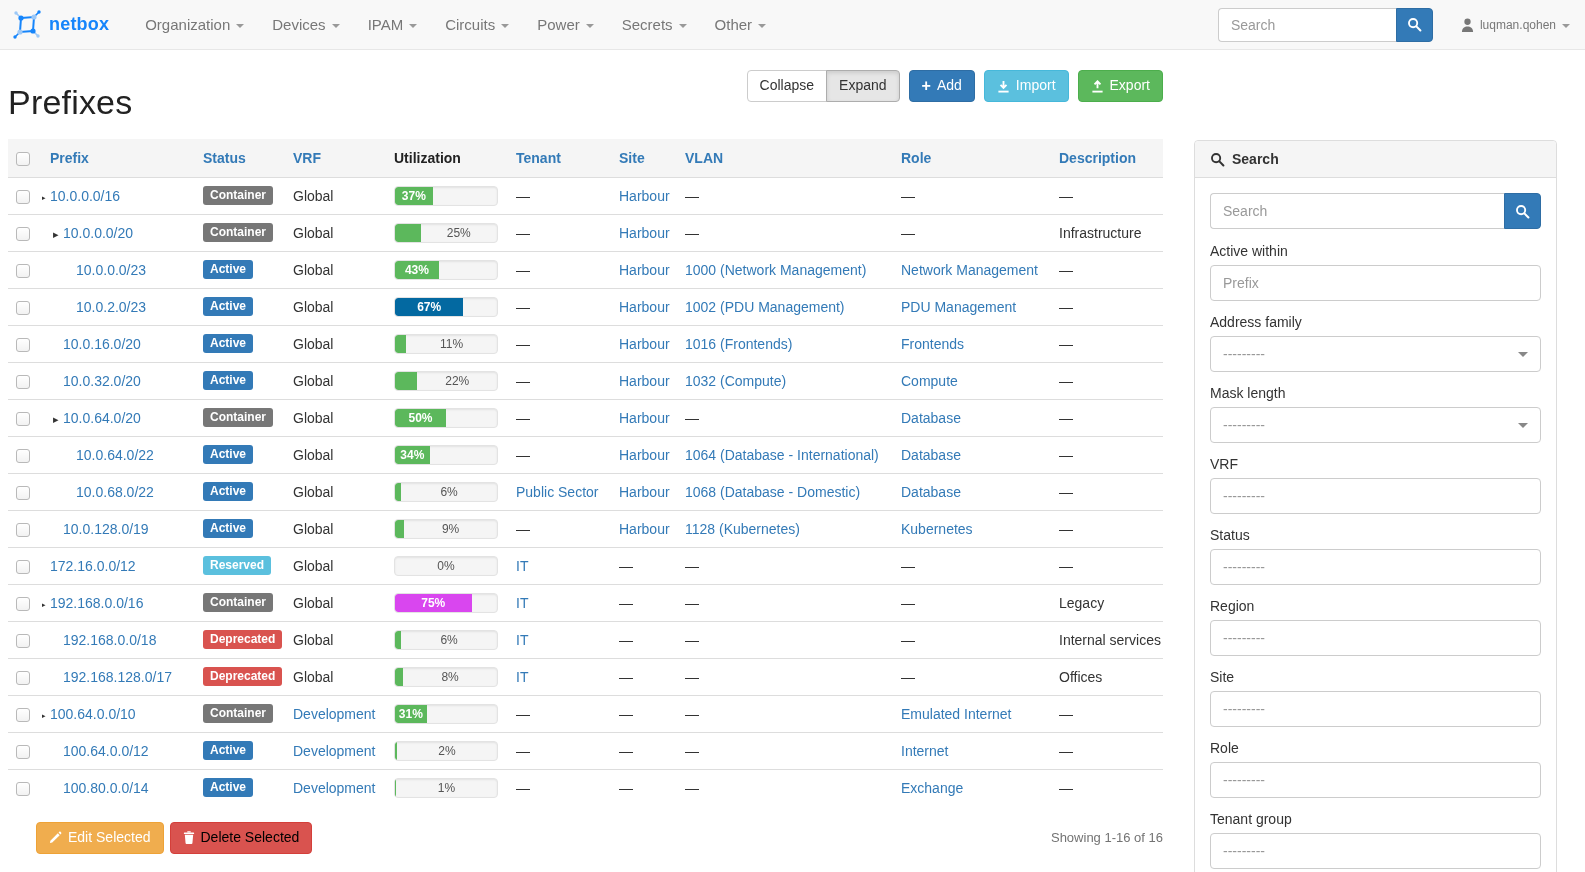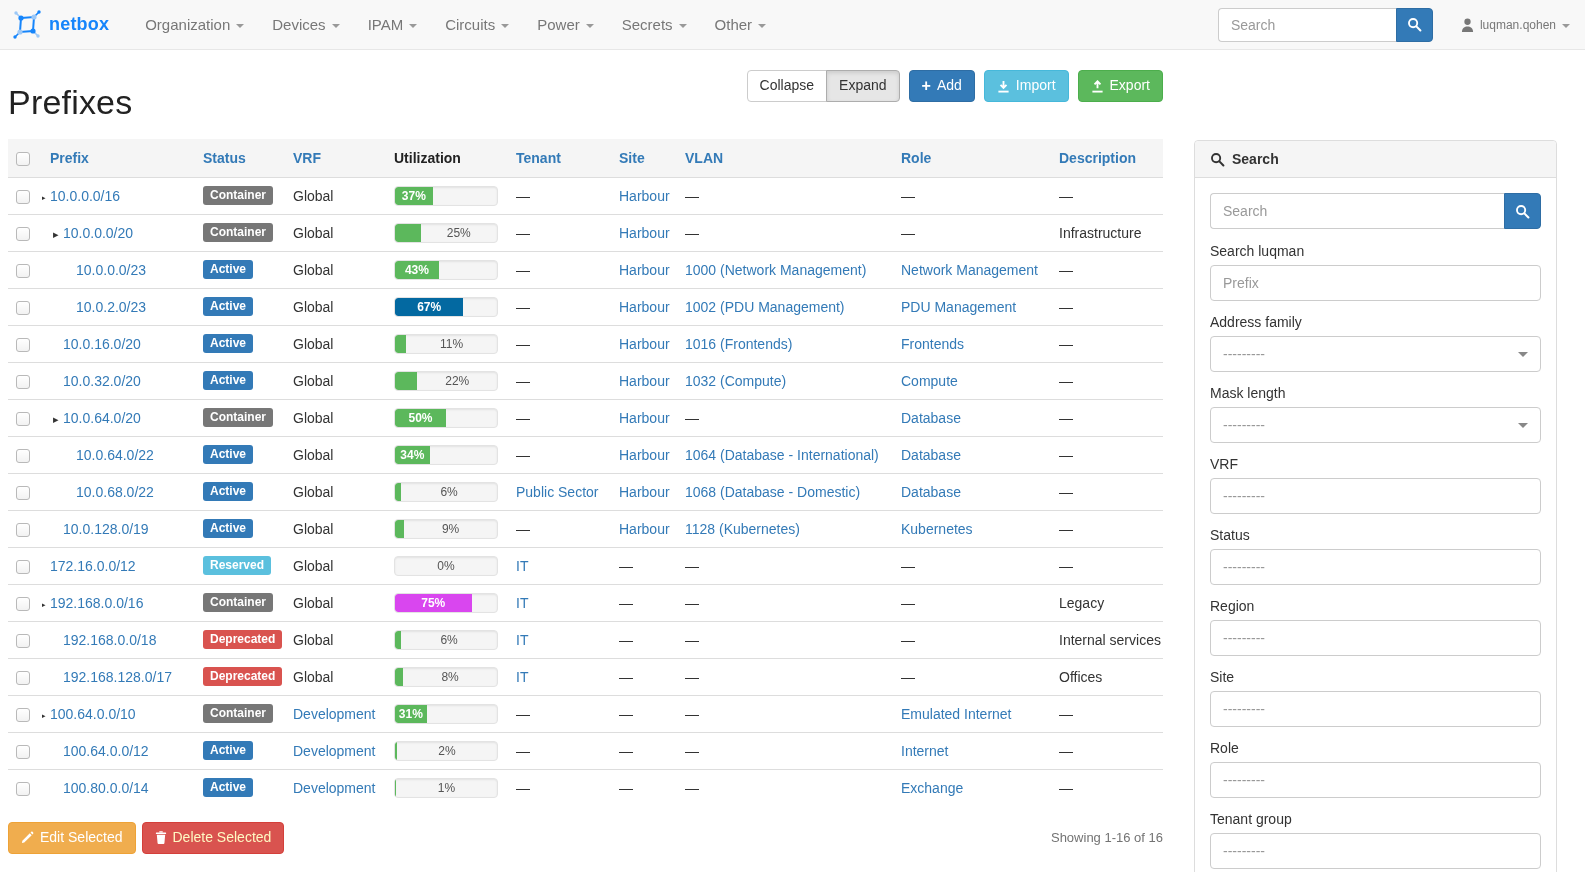--- a/index.html
+++ b/index.html
@@ -62,21 +62,21 @@
   .btn-group { display: inline-flex; }
   .btn-group .btn { border-radius: 0; }
   .btn-group .btn:first-child { border-radius: 4px 0 0 4px; }
   .btn-group .btn:last-child { border-radius: 0 4px 4px 0; margin-left: -1px; }
   .btn-default { background: #fff; border-color: #ccc; color: #333; }
   .btn-default.active { background: #e6e6e6; border-color: #adadad; box-shadow: inset 0 2px 4px rgba(0,0,0,.12); }
   .btn-primary { background: #337ab7; border-color: #2e6da4; color: #fff; }
   .btn-info    { background: #5bc0de; border-color: #46b8da; color: #fff; }
   .btn-success { background: #5cb85c; border-color: #4cae4c; color: #fff; }
   .btn-warning { background: #f0ad4e; border-color: #eea236; color: #fff; }
-  .btn-danger  { background: #d9534f; border-color: #d43f3a; color: #fef9c3; }
+  .btn-danger  { background: #d9534f; border-color: #d43f3a; color: #000000; }
   .btn .plus { font-weight: 700; font-size: 16px; line-height: 1; }
 
   h1.page-title { margin-top: 33px; font-size: 34px; font-weight: 500; color: #222; letter-spacing: .2px; }
 
   
   table.prefix-table { border-collapse: collapse; table-layout: fixed; width: 1155px; margin-top: 17px; }
   .prefix-table th, .prefix-table td { text-align: left; vertical-align: middle; padding: 8px; overflow: hidden; white-space: nowrap; }
   .prefix-table thead th { background: #f5f5f5; height: 38px; font-size: 14px; border-bottom: 1px solid #ddd; }
   .prefix-table thead th a { color: #337ab7; font-weight: 700; }
   .prefix-table thead th.nosort { color: #222; font-weight: 700; }
@@ -112,21 +112,21 @@
     height: 100%; color: #fff; font-size: 12px; font-weight: 700;
     display: flex; align-items: center; justify-content: center; border-radius: 3px 0 0 3px;
   }
   .progress-label-out {
     position: absolute; top: 0; right: 0; height: 100%; display: flex;
     align-items: center; justify-content: center; font-size: 12px; color: #555;
   }
   .dash { color: #333; }
 
   
-  .table-footer { display: flex; justify-content: space-between; align-items: flex-start; margin-top: 16px; }
+  .table-footer { display: flex; justify-content: space-between; align-items: flex-start; margin-top: 16px; margin-left: 28px; }
   .bulk-buttons { display: flex; gap: 6px; }
   .showing { color: #737373; font-size: 13px; padding-top: 8px; }
 
   
   .panel { border: 1px solid #ddd; border-radius: 4px; background: #fff; }
   .panel-heading {
     background: #f5f5f5; border-bottom: 1px solid #ddd; border-radius: 4px 4px 0 0;
     padding: 10px 15px; font-weight: 700; color: #333; display: flex; align-items: center; gap: 7px;
   }
   .panel-body { padding: 15px; }
@@ -615,21 +615,21 @@
             <span>
               <svg class="icon" width="15" height="15" viewBox="0 0 16 16">
                   <circle cx="6.5" cy="6.5" r="4.4" fill="none" stroke="#fff" stroke-width="2"></circle>
                   <line x1="10" y1="10" x2="14.3" y2="14.3" stroke="#fff" stroke-width="2.2" stroke-linecap="round"></line>
                 </svg>
             </span>
           </div>
         </div>
         <div id="filter-fields">
             <div class="field">
-              <label>Search luqman</label>
+              <label>Active within</label>
               <div class="control">
                 <input type="text" placeholder="Prefix" style="">
               </div>
             </div>
             <div class="field">
               <label>Address family</label>
               <div class="control">
                 <span>---------</span>
                 <span class="sel-caret"></span>
               </div>

